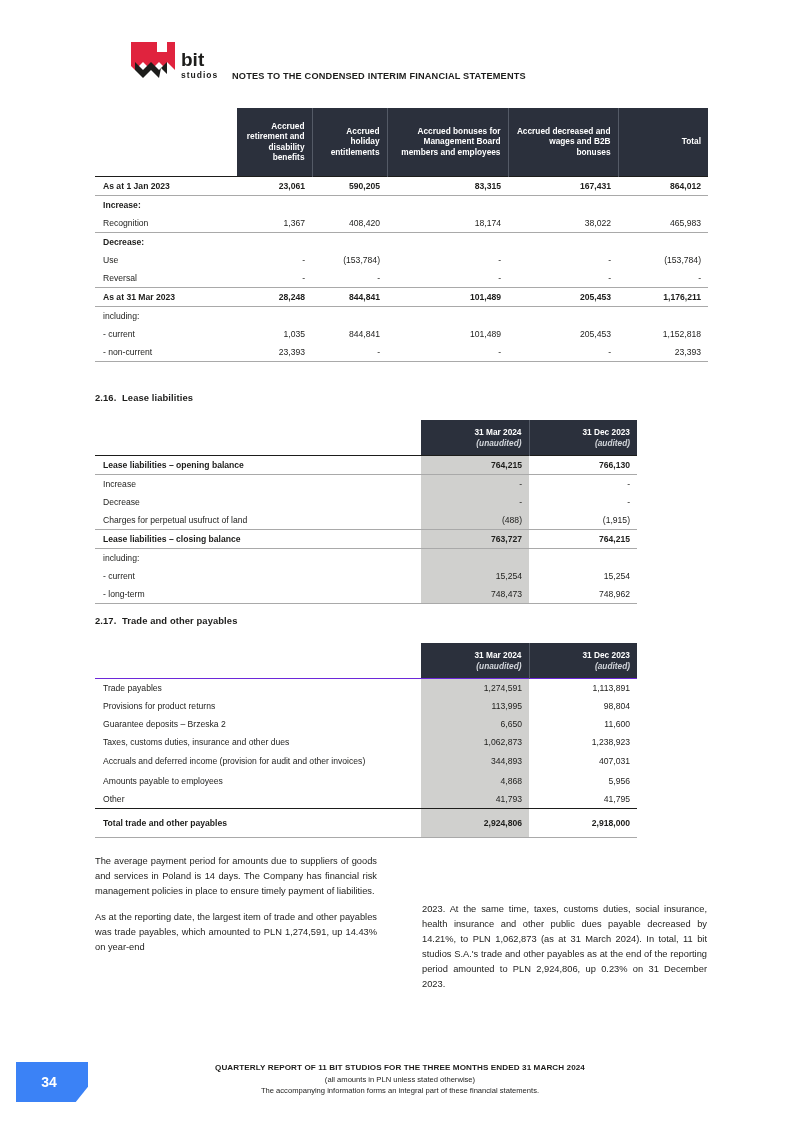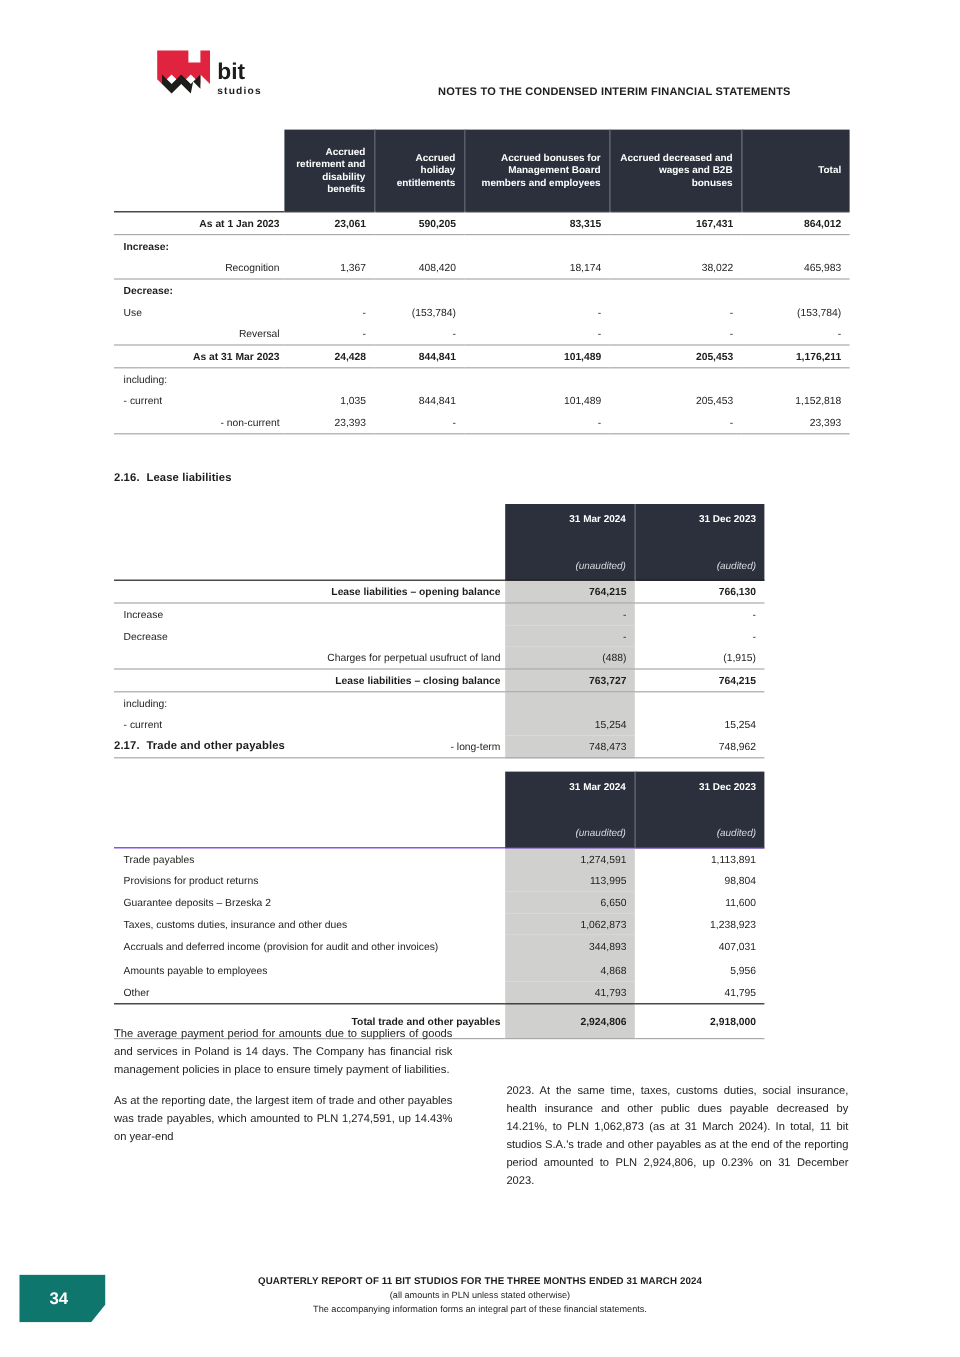--- a/index.html
+++ b/index.html
@@ -13,50 +13,50 @@
     overflow: hidden;
   }
 
   
   .page-header {
     position: absolute; top: 38px; left: 0; width: 800px; height: 54px; margin-left: 32px;
   }
   .logo { position: absolute; left: 95px; top: 2px; width: 92px; height: 46px; }
   .doc-title {
     position: absolute; left: 200px; top: 33px; width: 560px;
-    text-align: center;
+    text-align: left;
     font-size: 9.2px; font-weight: bold; letter-spacing: .18px;
     color: #1d1d1b;
   }
 
   
   table { border-collapse: collapse; width: 100%; }
   td, th { padding: 0; vertical-align: middle; }
 
   .tbl { position: absolute; }
 
   .hdr-cell {
     background: #2b303c; color: #ffffff;
     font-size: 8.3px; font-weight: bold; line-height: 1.28;
     text-align: right; padding: 7px 7px 7px 6px;
     vertical-align: middle;
     border-left: 1px solid #545a66;
   }
   .hdr-cell.first { border-left: none; }
-  .hdr-cell .sub { display:block; font-weight: normal; font-style: italic; color:#d3d6db;margin-top:28px; }
+  .hdr-cell .sub { display:block; font-weight: bold; font-style: italic; color:#d3d6db; }
   .hdr-spacer { background: transparent; }
 
   .rowlabel { font-size: 8.6px; color:#1d1d1b; padding: 4px 4px 4px 8px; text-align:left; }
   .num { font-size: 8.6px; color:#1d1d1b; padding: 4px 7px 4px 4px; text-align:right; white-space:nowrap; }
   .b { font-weight: bold; }
 
   .line-top-thick td { border-top: 1.6px solid #1d1d1b; }
   .line-bot-thick td { border-bottom: 1.6px solid #1d1d1b; }
   .line-top-thin td { border-top: 1px solid #6d28d9; }
-  .line-bot-thin td { border-bottom: 1px solid #a9a9a9; text-align: right; }
+  .line-bot-thin td { border-bottom: 1px solid #a9a9a9; }
 
   .shade { background: #d0d0ce; }
 
   
   .sec-head {
     position: absolute; font-size: 9.4px; font-weight: bold; color:#1d1d1b;
     letter-spacing: .1px;
   }
   .sec-head .no { display:inline-block; width: 27px; }
 
@@ -64,21 +64,21 @@
   .col-text {
     position: absolute; font-size: 9.3px; line-height: 1.62;
     color:#1d1d1b; text-align: justify; text-justify: inter-word;
   }
   .col-text p { margin: 0 0 11px 0; }
   .col-text p:last-child { margin-bottom: 0; }
 
   
   .pagebadge {
     position: absolute; left: 16px; top: 1062px;
-    width: 72px; height: 40px; background: #0f766e;
+    width: 72px; height: 40px; background: #3b82f6;
     clip-path: polygon(0 0, 100% 0, 100% 62%, 83% 100%, 0 100%);
     color:#fff; font-size: 14px; font-weight: bold;
     display:flex; align-items:center; justify-content:center;
     padding-right: 6px;
   }
   .footer-text {
     position: absolute; left: 120px; top: 1063px; width: 560px;
     text-align: center; color:#1d1d1b;
   }
   .footer-l1 { font-size: 8.1px; font-weight: bold; letter-spacing:.1px; }
@@ -156,21 +156,21 @@
       <tr class="line-bot-thin">
         <td class="rowlabel">Reversal</td>
         <td class="num">-</td>
         <td class="num">-</td>
         <td class="num">-</td>
         <td class="num">-</td>
         <td class="num">-</td>
       </tr>
       <tr class="line-bot-thin">
         <td class="rowlabel b">As at 31 Mar 2023</td>
-        <td class="num b">24,428</td>
+        <td class="num b">28,248</td>
         <td class="num b">844,841</td>
         <td class="num b">101,489</td>
         <td class="num b">205,453</td>
         <td class="num b">1,176,211</td>
       </tr>
       <tr>
         <td class="rowlabel">including:</td>
         <td class="num" colspan="5"></td>
       </tr>
       <tr>

